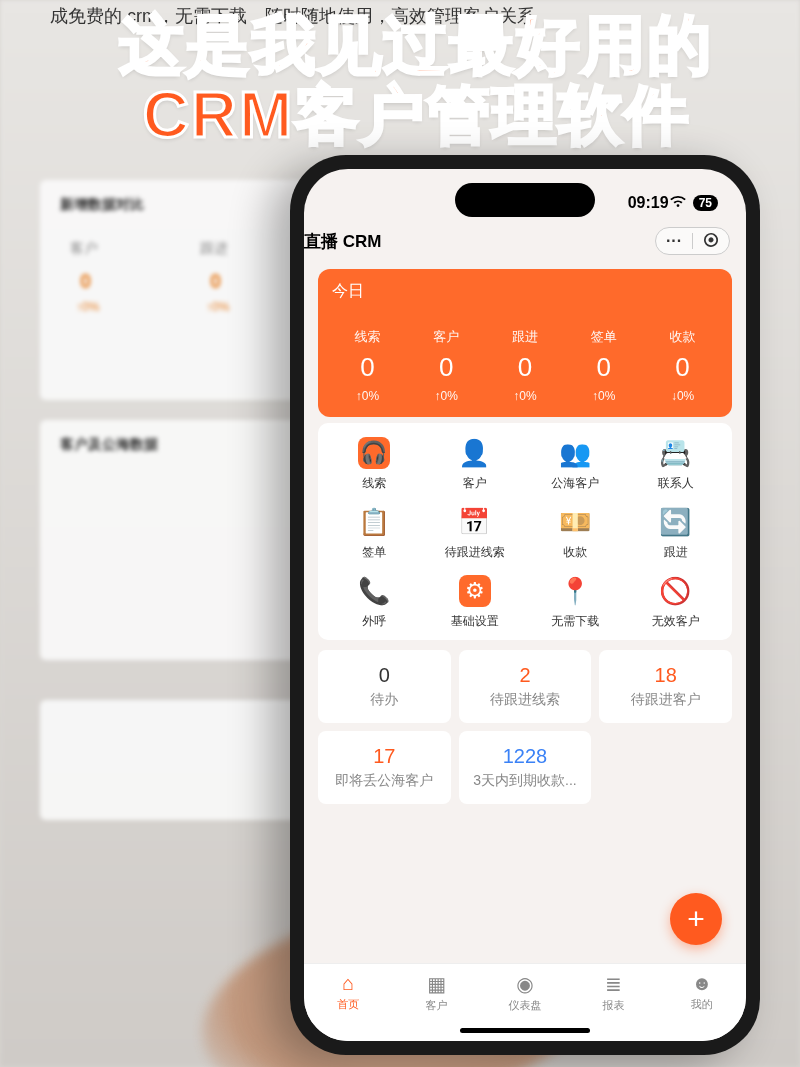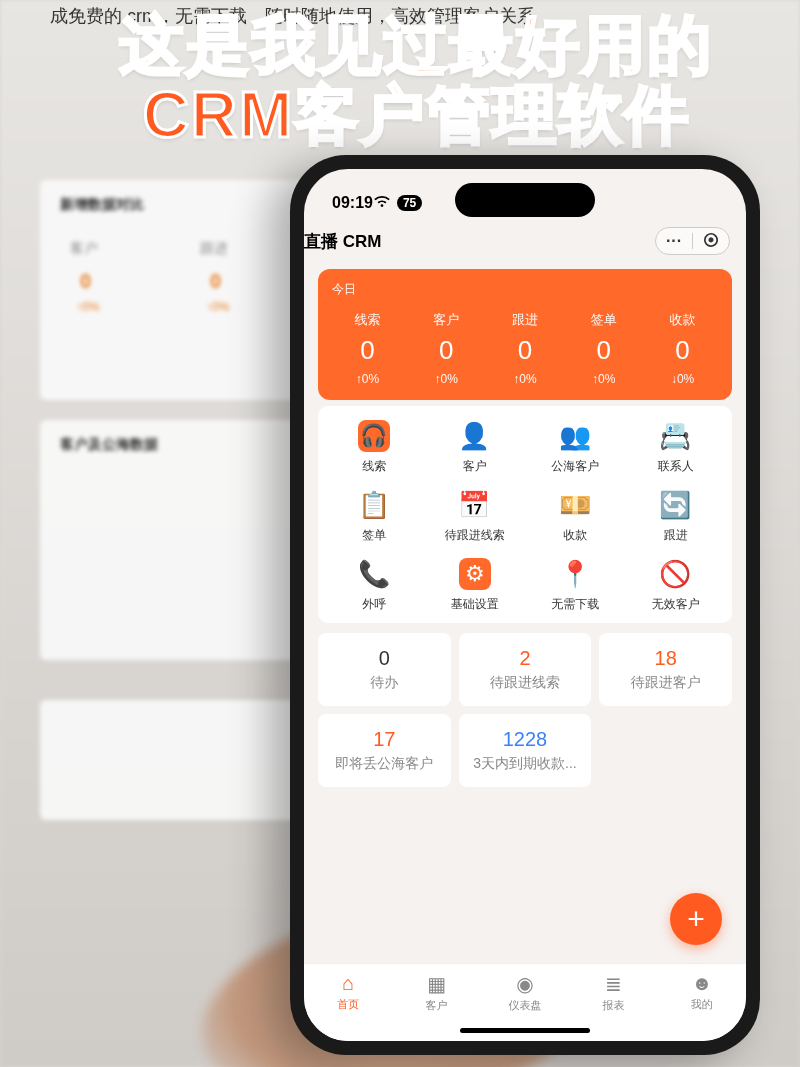--- a/index.html
+++ b/index.html
@@ -42,21 +42,21 @@
 }
 .screen {
   position: absolute; left: 14px; top: 14px; right: 14px; bottom: 14px;
   background: #f6f2f0; border-radius: 44px; overflow: hidden;
 }
 .notch {
   position: absolute; top: 14px; left: 50%; transform: translateX(-50%);
   width: 140px; height: 34px; background: #000; border-radius: 20px; z-index: 10;
 }
 .status-bar {
-  display: flex; justify-content: flex-start; align-items: center;
+  display: flex; justify-content: flex-end; align-items: center;
   padding: 18px 28px 0; height: 50px; font-size: 16px; font-weight: 600; color: #000;
 }
 .status-right { display: flex; align-items: center; gap: 6px; font-size: 14px; }
 .wifi-icon, .battery-icon { display: inline-block; }
 .battery-pill {
   background: #000; color: #fff; border-radius: 10px; padding: 1px 6px;
   font-size: 12px; font-weight: 700;
 }
 .app-header {
   display: flex; align-items: center; 
@@ -69,21 +69,21 @@
   background: rgba(255,255,255,0.6);
 }
 .app-header-right span {
   padding: 0 10px; font-size: 16px; color: #333;
 }
 .app-header-right .divider { width: 1px; height: 16px; background: #ccc; padding: 0; }
 .today-card {
   margin: 6px 14px; background: #ff6a2b; border-radius: 12px;
   color: #fff; padding: 12px 10px 14px;
 }
-.today-title { font-size: 12px; font-weight: 500; margin-bottom: 13px; padding-left: 4px; }
+.today-title { font-size: 16px; font-weight: 500; margin-bottom: 26px; padding-left: 4px; }
 .today-row { display: flex; }
 .today-col { flex: 1; text-align: center; }
 .today-label { font-size: 13px; opacity: 0.95; margin-bottom: 6px; }
 .today-num { font-size: 26px; font-weight: 300; margin-bottom: 6px; }
 .today-delta { font-size: 12px; opacity: 0.95; }
 .search-box {
   margin: 10px 14px; background: #fff; border-radius: 10px;
   padding: 10px 12px; display: flex; align-items: center; gap: 8px;
   color: #999; font-size: 14px;
 }

